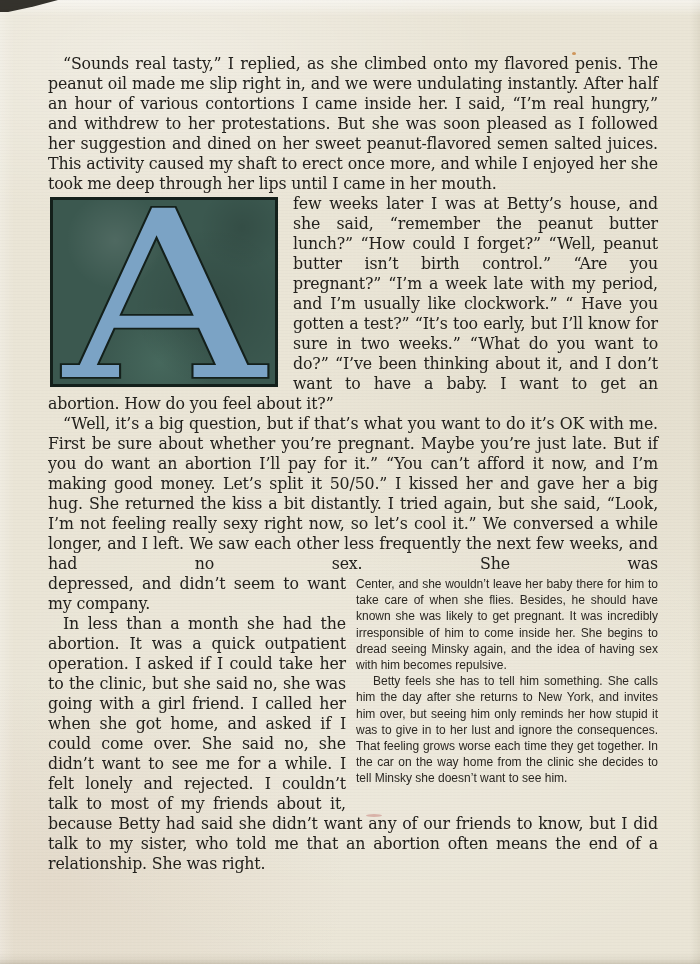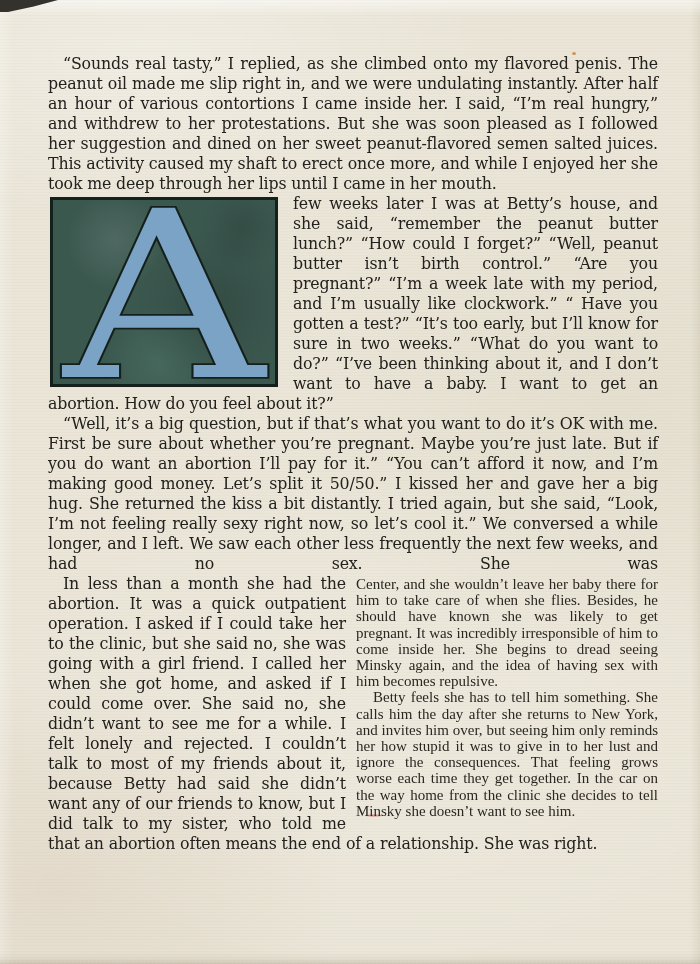--- a/index.html
+++ b/index.html
@@ -102,22 +102,22 @@
     stroke: var(--dropcap-outline, #14201b);
     stroke-width: 3.5px;
     paint-order: stroke;
   }
 
   
   .sidenote {
     float: right;
     width: 302px;
     margin: 2px 0 12px 10px;
-    font-family: Liberation Serif, serif;
-    font-size: 15px;
+    font-family: Liberation Sans, sans-serif;
+    font-size: 12px;
     line-height: 16.2px;
     letter-spacing: 0;
     color: #2a2722;
     text-align: justify;
   }
   .snp { margin: 0; }
   .ind2 { text-indent: 17px; }
 </style>
 </head>
 <body>
@@ -139,16 +139,17 @@
     </div>
 
     <p class="para">few weeks later I was at Betty’s house, and she said, “remember the peanut butter lunch?” “How could I forget?” “Well, peanut butter isn’t birth control.” “Are you pregnant?” “I’m a week late with my period, and I’m usually like clockwork.” “ Have you gotten a test?” “It’s too early, but I’ll know for sure in two weeks.” “What do you want to do?” “I’ve been thinking about it, and I don’t want to have a baby. I want to get an abortion. How do you feel about it?”</p>
     <p class="para ind stretch">“Well, it’s a big question, but if that’s what you want to do it’s OK with me. First be sure about whether you’re pregnant. Maybe you’re just late. But if you do want an abortion I’ll pay for it.” “You can’t afford it now, and I’m making good money. Let’s split it 50/50.” I kissed her and gave her a big hug. She returned the kiss a bit distantly. I tried again, but she said, “Look, I’m not feeling really sexy right now, so let’s cool it.” We conversed a while longer, and I left. We saw each other less frequently the next few weeks, and had no sex. She was</p>
 
     <aside class="sidenote">
       <p class="snp">Center, and she wouldn’t leave her baby there for him to take care of when she flies. Besides, he should have known she was likely to get pregnant. It was incredibly irresponsible of him to come inside her. She begins to dread seeing Minsky again, and the idea of having sex with him becomes repulsive.</p>
       <p class="snp ind2">Betty feels she has to tell him something. She calls him the day after she returns to New York, and invites him over, but seeing him only reminds her how stupid it was to give in to her lust and ignore the consequences. That feeling grows worse each time they get together. In the car on the way home from the clinic she decides to tell Minsky she doesn’t want to see him.</p>
     </aside>
 
+    <p class="para">depressed, and didn’t seem to want my company.</p>
     <p class="para ind">In less than a month she had the abortion. It was a quick outpatient operation. I asked if I could take her to the clinic, but she said no, she was going with a girl friend. I called her when she got home, and asked if I could come over. She said no, she didn’t want to see me for a while. I felt lonely and rejected. I couldn’t talk to most of my friends about it, because Betty had said she didn’t want any of our friends to know, but I did talk to my sister, who told me that an abortion often means the end of a relationship. She was right.</p>
 
   </main>
 </div>
 
 </body></html>

